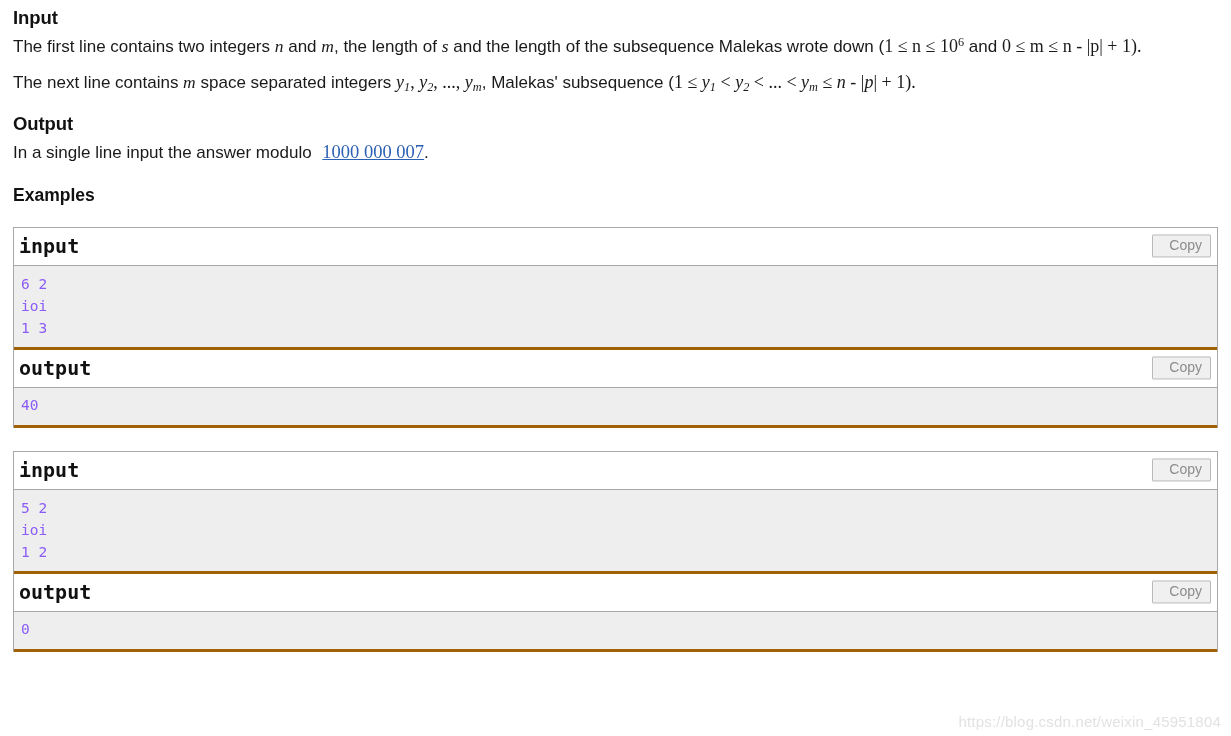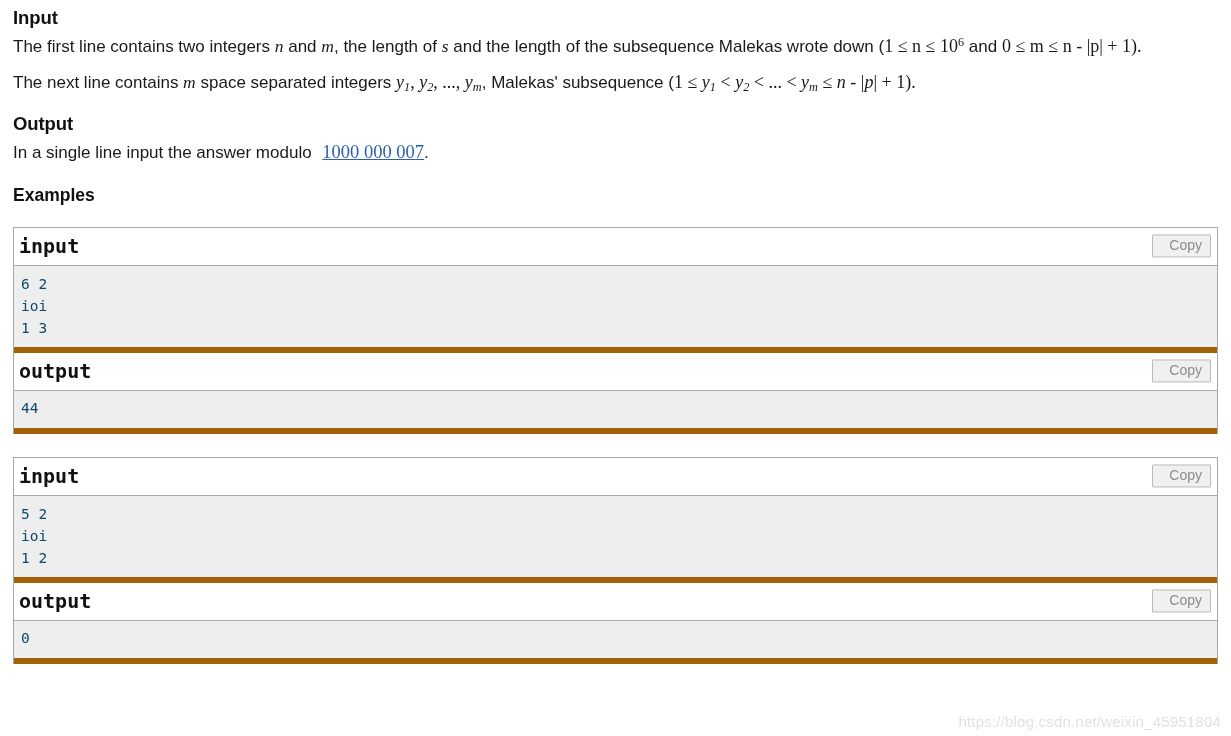--- a/index.html
+++ b/index.html
@@ -118,25 +118,25 @@
     font-family: "Liberation Sans", sans-serif;
     font-size: 14px;
     padding: 2px 8px 3px 16px;
     line-height: 1.15;
     border-radius: 1px;
     cursor: pointer;
   }
   pre.io-body {
     margin: 0;
     background: #eeeeee;
-    border-bottom: 6px solid #a16207;
+    border-bottom: 3px solid #a16207;
     font-family: "DejaVu Sans Mono", monospace;
     font-size: 14.5px;
     line-height: 1.52;
-    color: #0c4a6e;
+    color: #8b5cf6;
     padding: 7px 0 8px 7px;
     min-height: 18px;
     box-sizing: border-box;
     white-space: pre;
   }
   pre.io-body.single { padding: 6px 0 9px 7px; }
 
   .watermark {
     position: absolute;
     right: 10px;
@@ -173,21 +173,21 @@
         <span class="io-title">input</span>
         <button class="copy-btn">Copy</button>
       </div>
       <pre class="io-body">6 2
 ioi
 1 3</pre>
       <div class="io-title-bar">
         <span class="io-title">output</span>
         <button class="copy-btn">Copy</button>
       </div>
-      <pre class="io-body single">44</pre>
+      <pre class="io-body single">40</pre>
     </div>
 
     <div class="sample-group">
       <div class="io-title-bar">
         <span class="io-title">input</span>
         <button class="copy-btn">Copy</button>
       </div>
       <pre class="io-body">5 2
 ioi
 1 2</pre>

